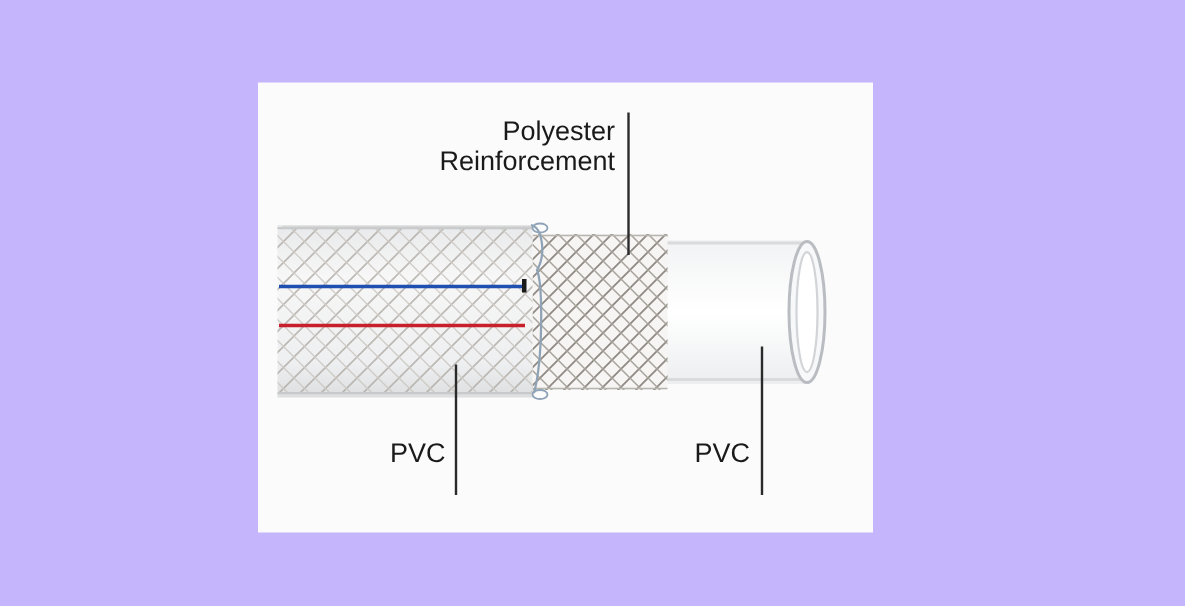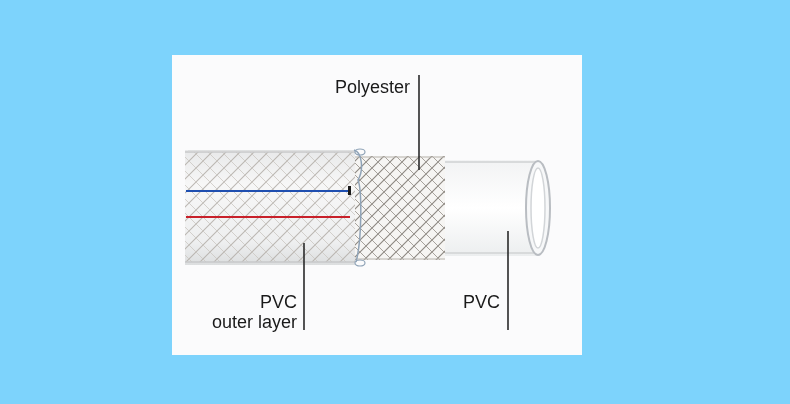--- a/index.html
+++ b/index.html
@@ -1,16 +1,16 @@
 <!DOCTYPE html>
 <html><head>
   <meta charset="utf-8">
   <style>
     html, body { margin: 0; padding: 0; background: #ffffff; }
-    .canvas { position: relative; width: 790px; height: 404px; overflow: hidden; background: #7dd3fc; font-family: "Liberation Sans", sans-serif; }
+    .canvas { position: relative; width: 790px; height: 404px; overflow: hidden; background: #c4b5fd; font-family: "Liberation Sans", sans-serif; }
     .bgpanel { position: absolute; left: 172px; top: 55px; width: 410px; height: 300px; background: #fbfbfc; }
     svg.diagram { position: absolute; left: 0; top: 0; }
     .label { position: absolute; color: #1a1a1a; font-size: 18px; line-height: 20px; text-align: right; white-space: nowrap; }
     .lbl-poly { right: calc(790px - 410px); top: 77px; }
     .lbl-outer { right: calc(790px - 297px); top: 292px; }
     .lbl-inner { right: calc(790px - 500px); top: 292px; }
     .label span { display: block; }
   </style>
 </head>
 <body>
@@ -70,23 +70,23 @@
       <line x1="186" y1="217" x2="350" y2="217" stroke="#c8202a" stroke-width="2.2"></line>
     </g>
 
     <line x1="419" y1="75" x2="419" y2="170" stroke="#2a2a2a" stroke-width="1.6"></line>
     <line x1="304" y1="243" x2="304" y2="330" stroke="#2a2a2a" stroke-width="1.6"></line>
     <line x1="508" y1="231" x2="508" y2="330" stroke="#2a2a2a" stroke-width="1.6"></line>
   </svg>
 
   <div class="label lbl-poly">
     <span>Polyester</span>
+    <span>Reinforcement</span>
   </div>
 
   <div class="label lbl-outer">
     <span>PVC</span>
-    <span>outer layer</span>
   </div>
 
   <div class="label lbl-inner">
     <span>PVC</span>
   </div>
 </div>
 
 </body></html>

